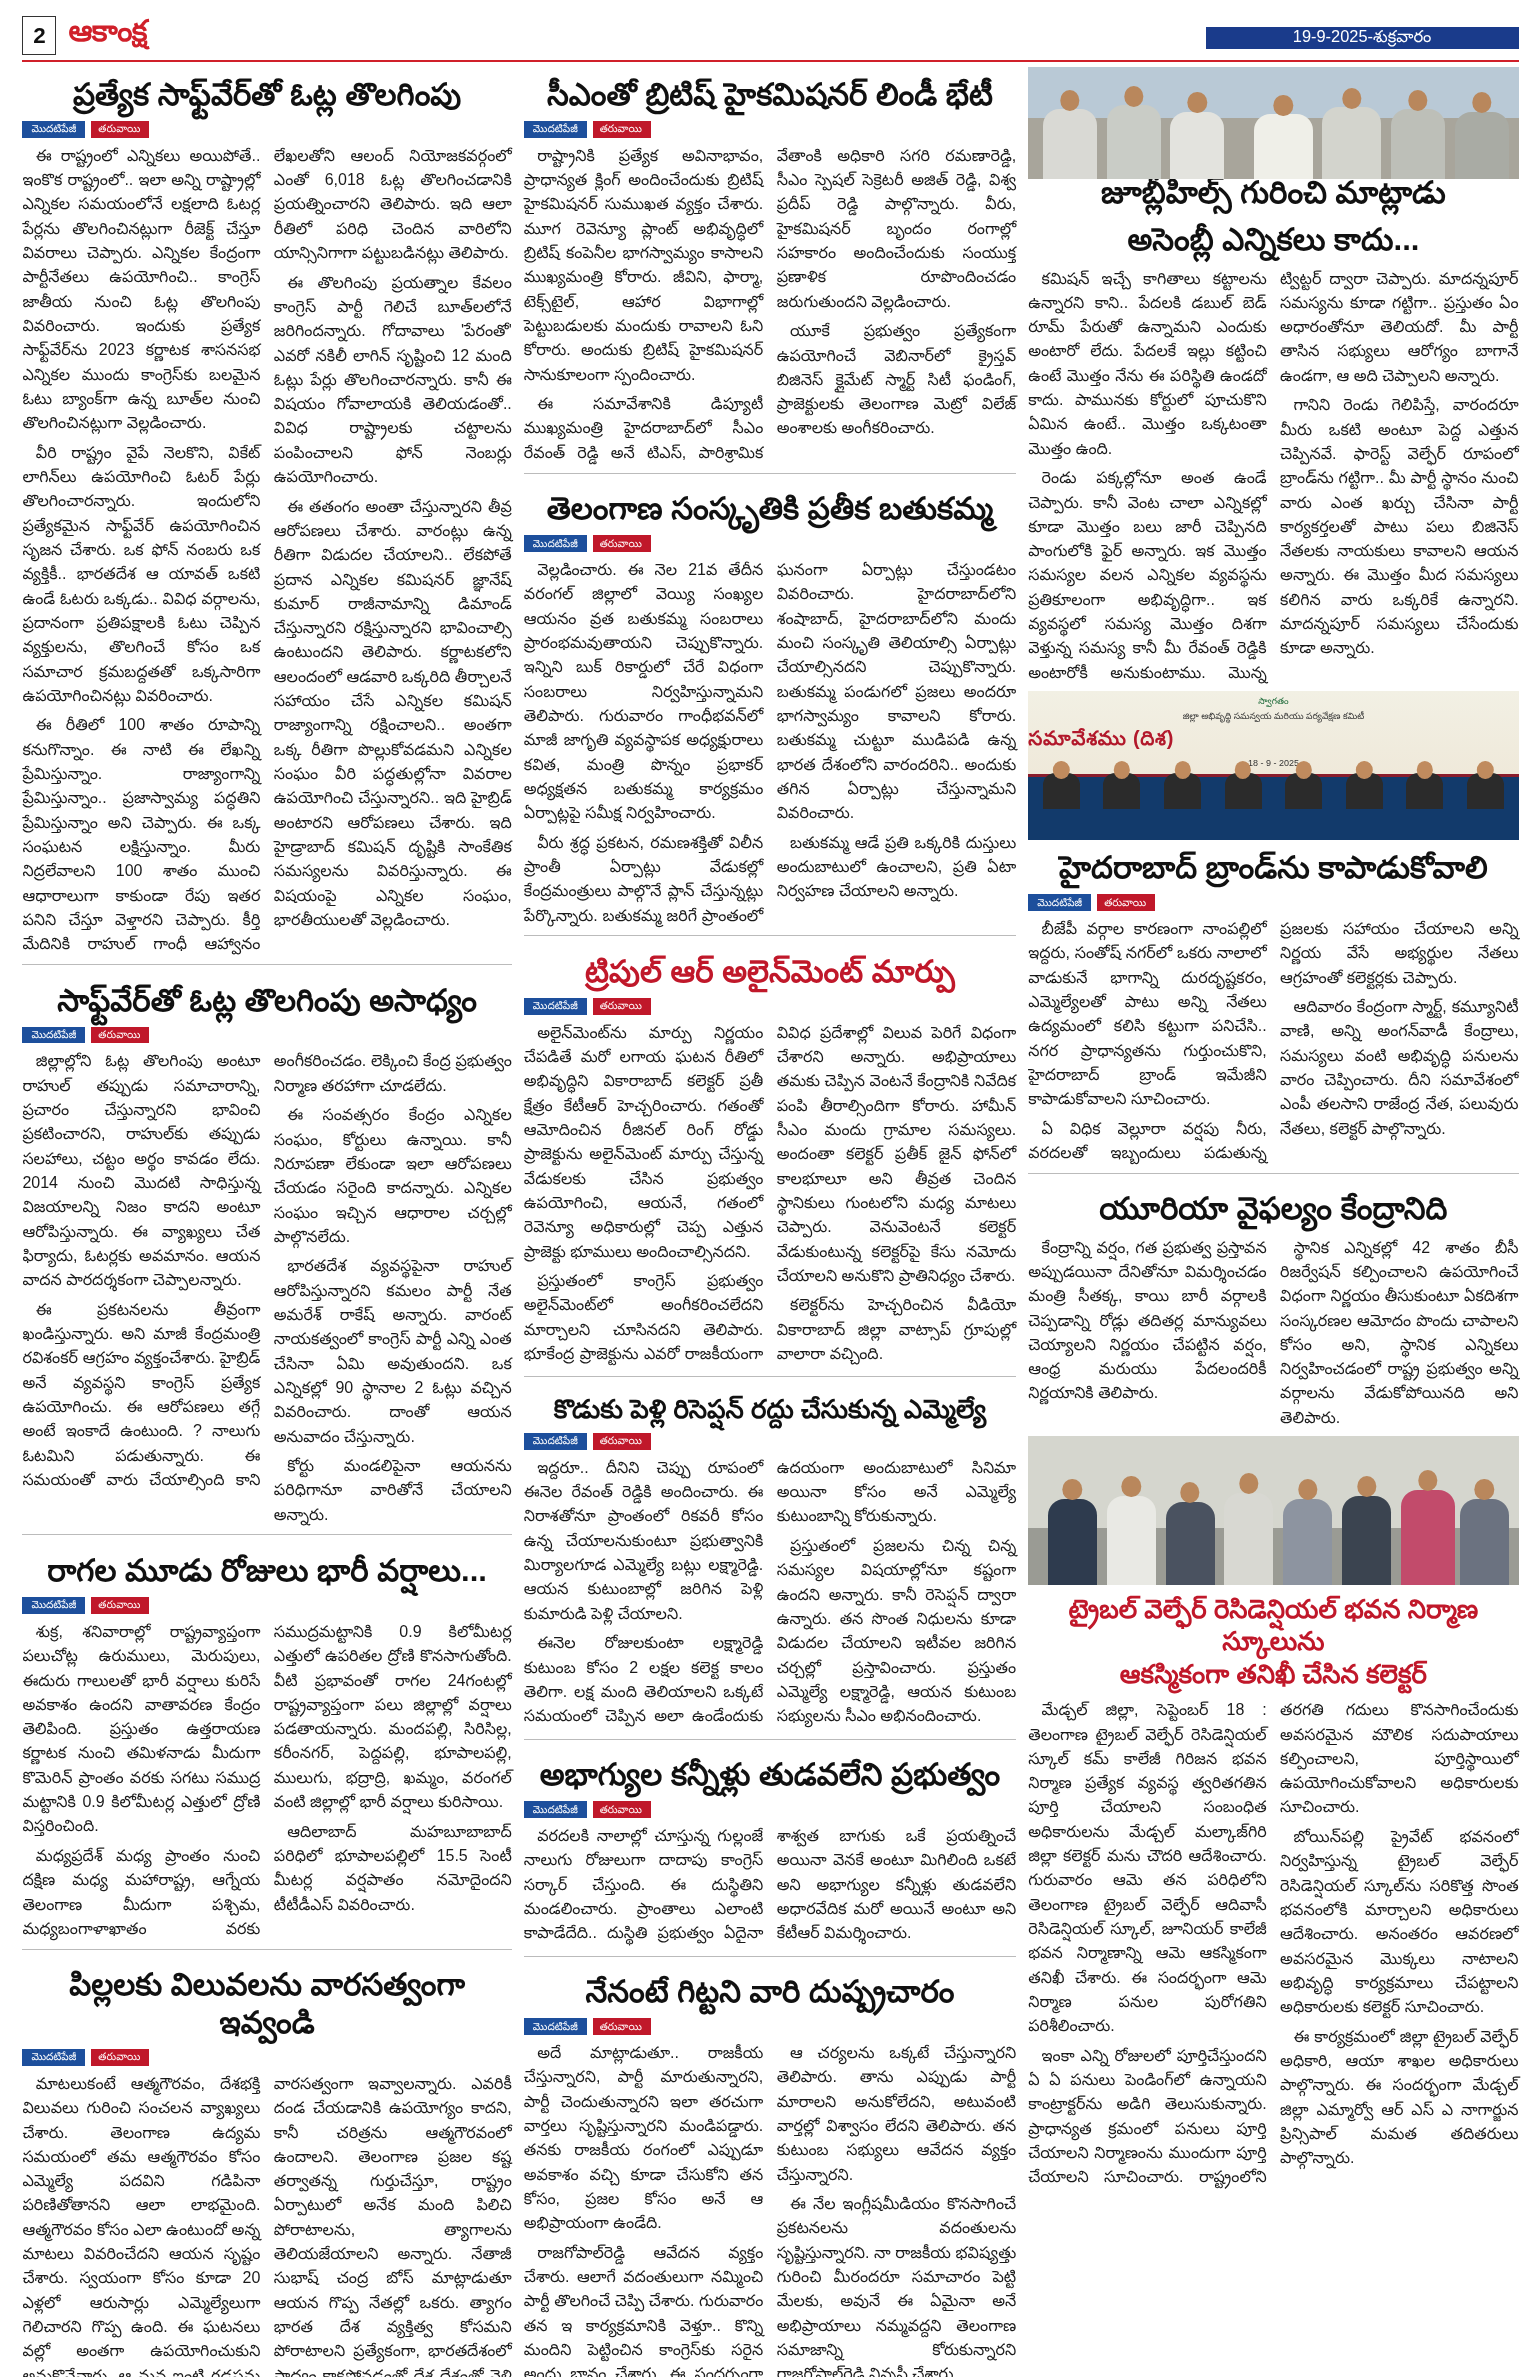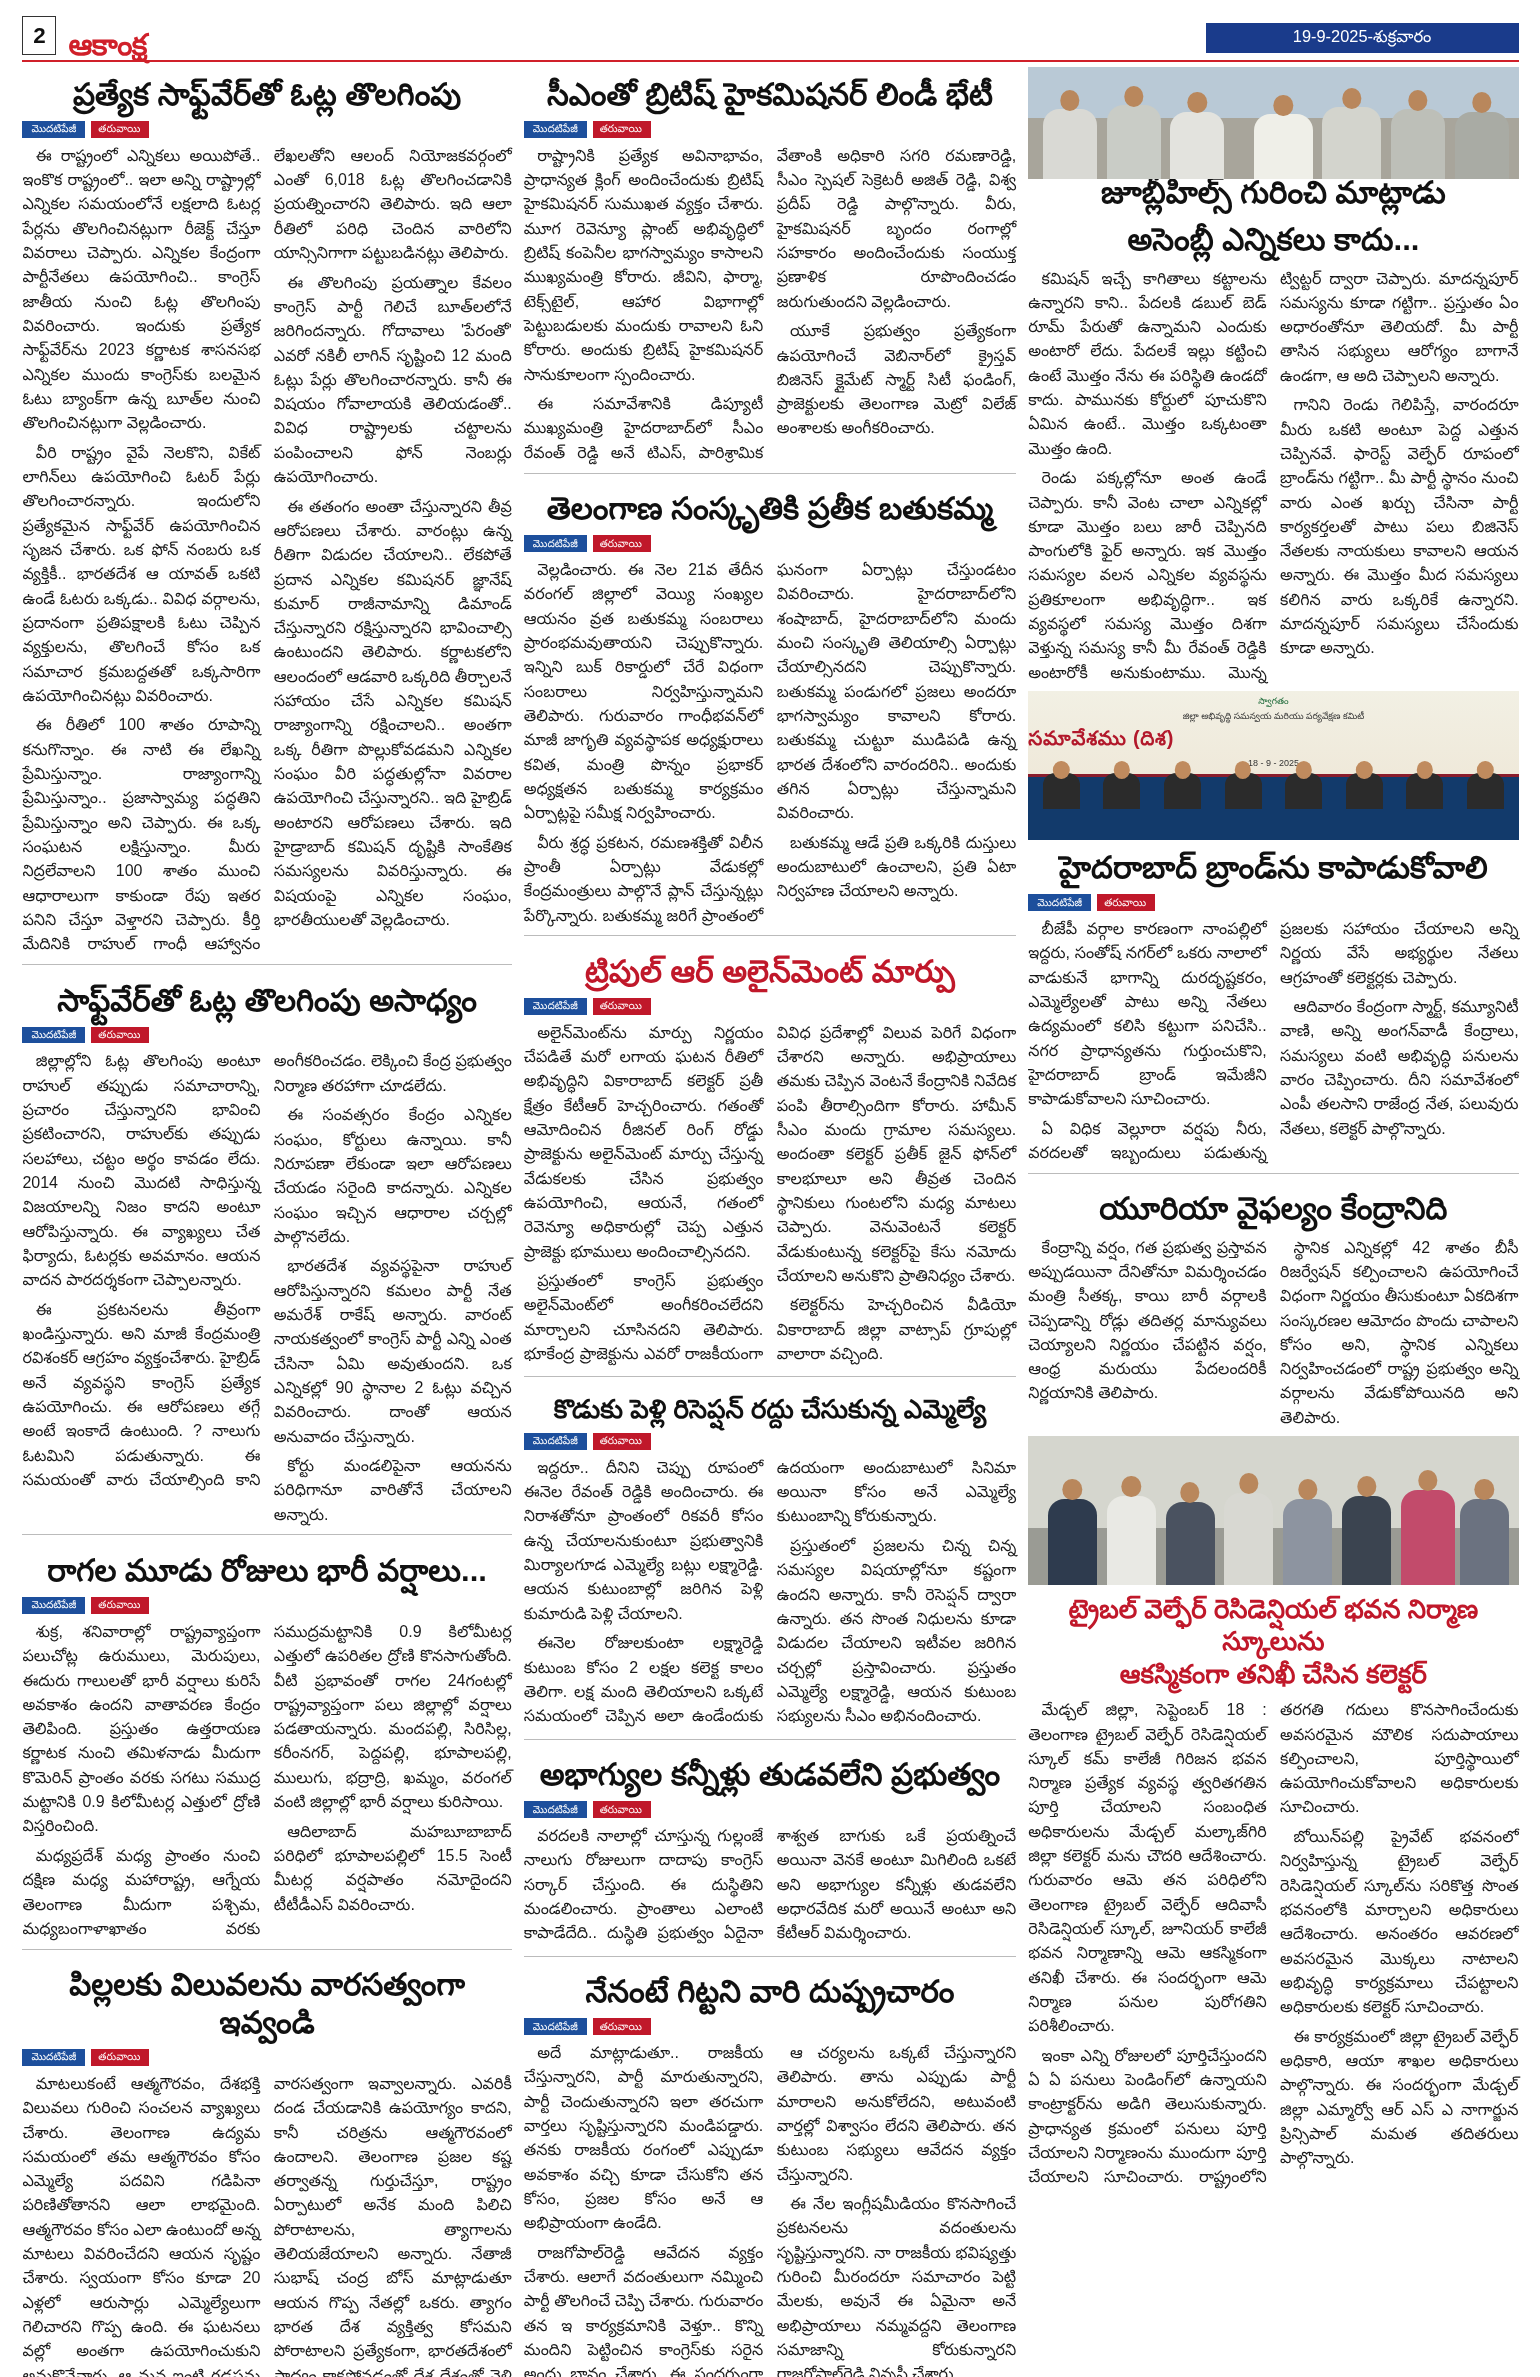--- a/index.html
+++ b/index.html
@@ -34,39 +34,39 @@
     align-items: center;
     justify-content: center;
     font-size: 22.4px;
     font-weight: bold;
     color: #111;
     margin-right: 9px;
     height: 39px;
   }
   .logo-box {
     display: flex;
-    align-items: flex-end;
+    align-items: flex-start;
     padding: 0 10.4px 0 3px;
   }
   .logo-text {
     font-size: 30px;
     font-weight: bold;
     color: #d0202a;
     letter-spacing: -0.7px;
     line-height: 1;
   }
   .masthead-spacer { flex: 1; }
   .date-bar {
     background: #1a3b8b;
     color: #fff;
     font-size: 16.4px;
     display: flex;
     align-items: center;
     padding: 0 19.4px;
-    height: 30px;
+    height: 22px;
     align-self: center;
     min-width: 313px;
     justify-content: center;
   }
 
   
   .columns {
     display: flex;
     gap: 12px;
     height: 2274px;

